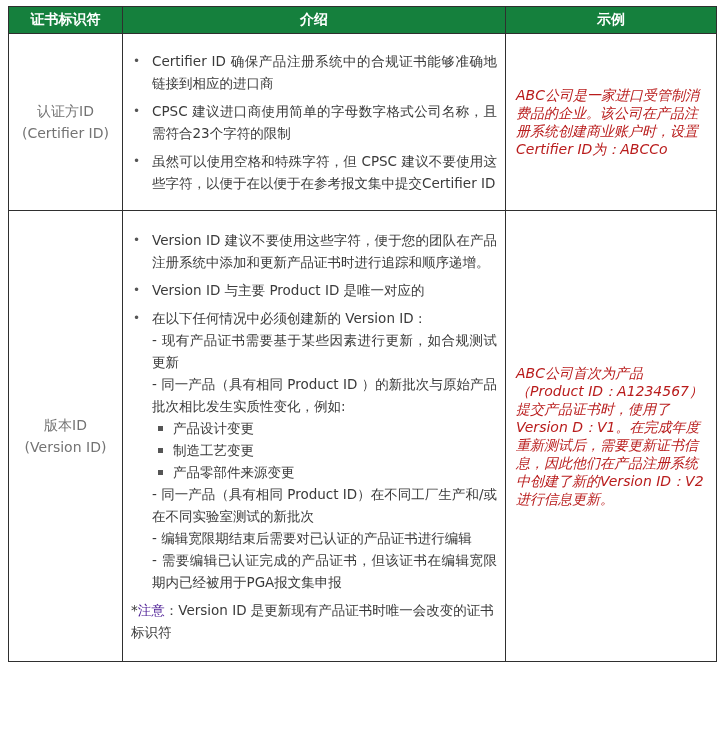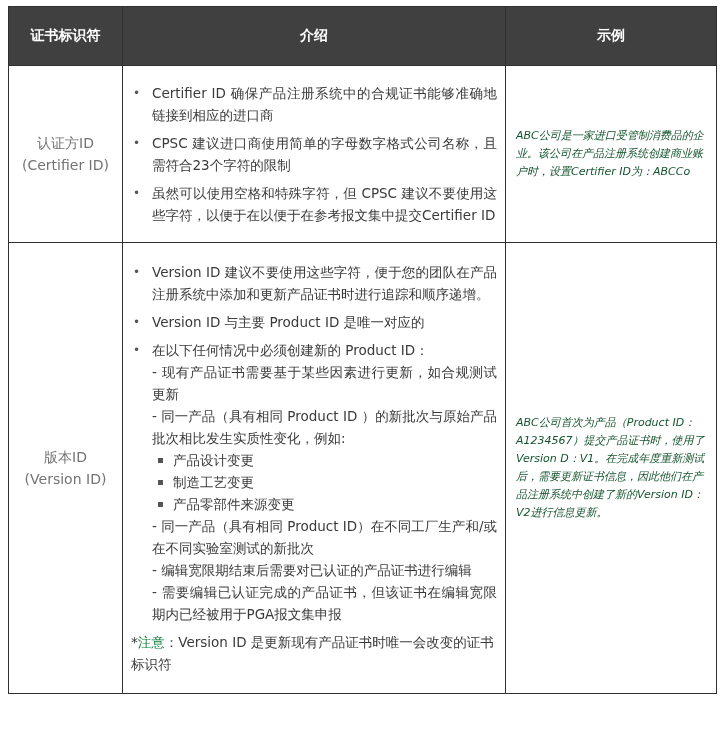--- a/index.html
+++ b/index.html
@@ -20,49 +20,49 @@
       top: 6px;
       width: 708px;
       border-collapse: collapse;
       table-layout: fixed;
     }
     table.id-table th, table.id-table td {
       border: 1.5px solid #2f2f2f;
       vertical-align: middle;
     }
     table.id-table th {
-      background: #404040;
+      background: #15803d;
       color: #ffffff;
       font-weight: bold;
       font-size: 14px;
       height: 26px;
-      padding: 16px;
+      padding: 0;
       text-align: center;
     }
     col.c1 { width: 114px; }
     col.c2 { width: 383px; }
     col.c3 { width: 211px; }
 
     td.identifier {
       text-align: center;
       font-size: 14px;
       line-height: 22px;
       color: #737373;
     }
     td.intro {
       font-size: 13.5px;
       line-height: 22px;
       padding: 4px 8px 4px 8px;
       color: #3a3a3a;
     }
     td.example {
       font-style: italic;
-      font-size: 11px;
+      font-size: 14px;
       line-height: 18px;
-      color: #14532d;
+      color: #b91c1c;
       padding: 2px 8px 2px 10px;
     }
     ul.bullets {
       list-style: none;
       margin: 0;
       padding: 0;
     }
     ul.bullets > li {
       position: relative;
       padding-left: 21px;
@@ -88,21 +88,21 @@
       left: 6px;
       top: 9px;
       width: 5px;
       height: 5px;
       background: #555555;
     }
     .note {
       margin-top: 6px;
       padding-left: 0;
     }
-    .note-label { color: #15803d; text-align: right; }
+    .note-label { color: #4c1d95; text-align: right; }
     .row1 td { height: 168px; }
     .row2 td { height: 76px; }
     .row3 td { height: 442px; }
   </style>
 </head>
 <body>
 
 <table class="id-table">
   <colgroup>
     <col class="c1">
@@ -153,21 +153,21 @@
           <li>
             <span class="bullet-dot">•</span>
             <span>Version ID 建议不要使用这些字符，便于您的团队在产品注册系统中添加和更新产品证书时进行追踪和顺序递增。</span>
           </li>
           <li>
             <span class="bullet-dot">•</span>
             <span>Version ID 与主要 Product ID 是唯一对应的</span>
           </li>
           <li>
             <span class="bullet-dot">•</span>
-            <span>在以下任何情况中必须创建新的 Product ID：</span>
+            <span>在以下任何情况中必须创建新的 Version ID：</span>
             <span class="sub-line">- 现有产品证书需要基于某些因素进行更新，如合规测试更新</span>
             <span class="sub-line">- 同一产品（具有相同 Product ID ）的新批次与原始产品批次相比发生实质性变化，例如:</span>
             <span class="sq-item">
               <span class="sq-mark"></span>
               <span>产品设计变更</span>
             </span>
             <span class="sq-item">
               <span class="sq-mark"></span>
               <span>制造工艺变更</span>
             </span>

